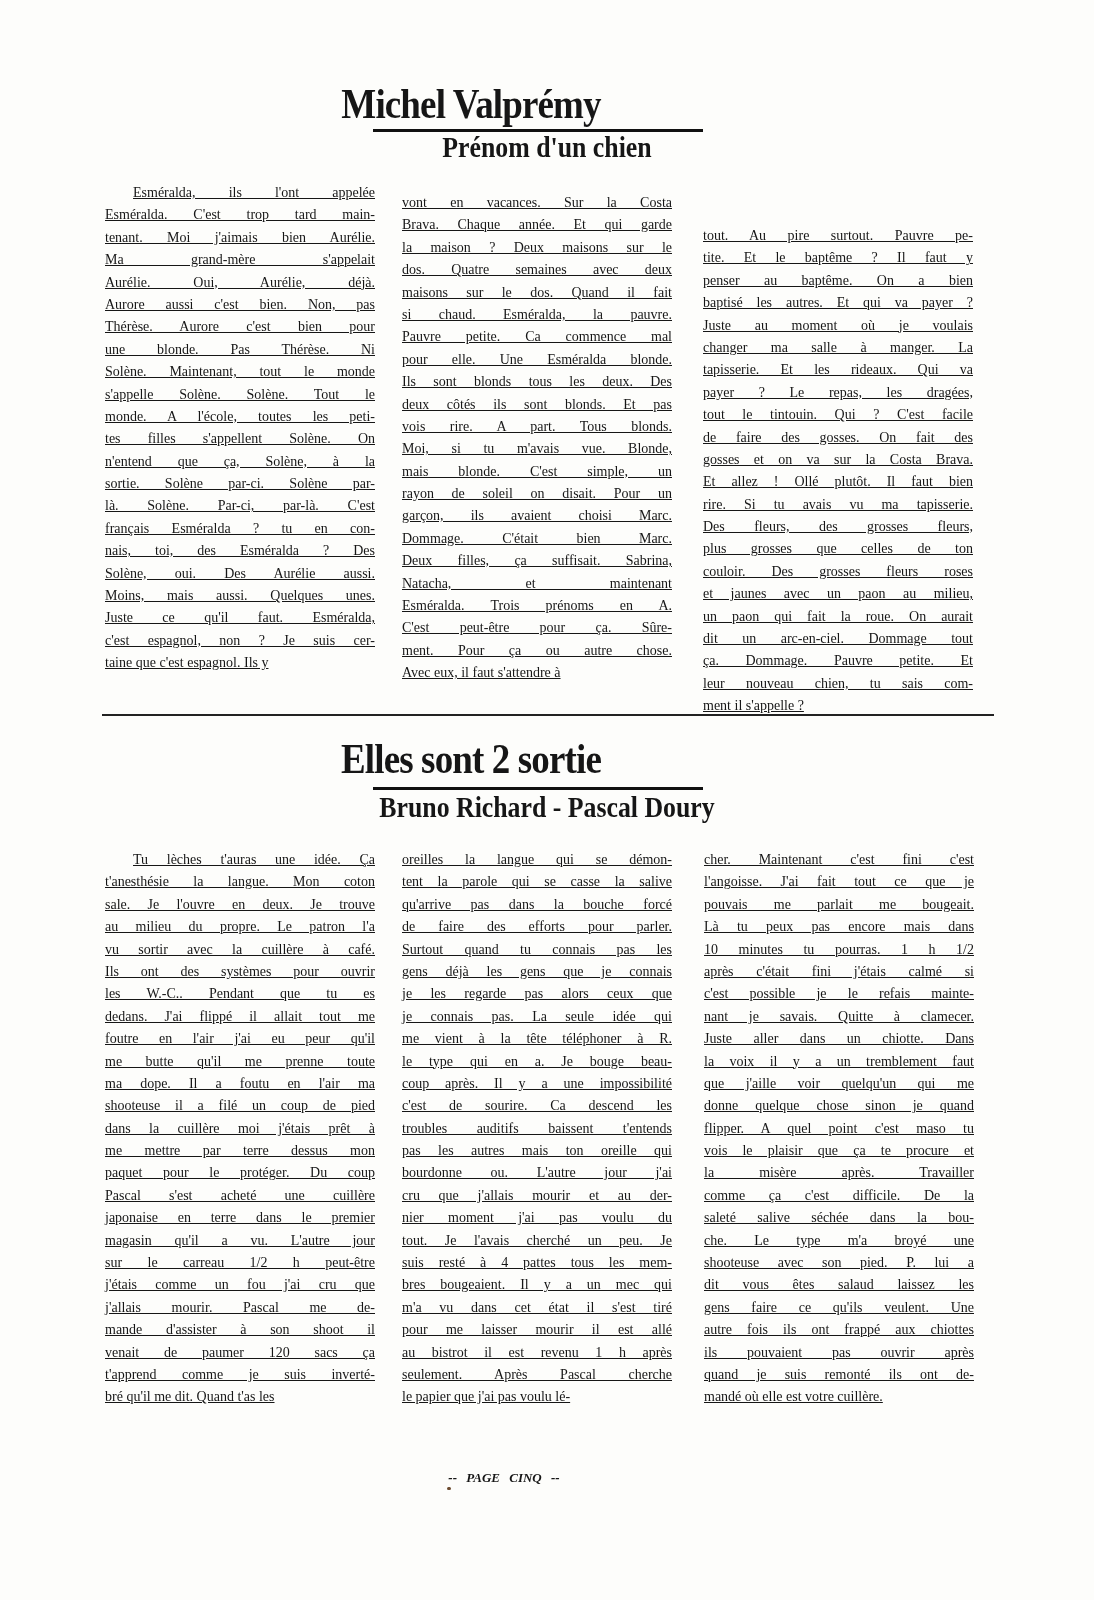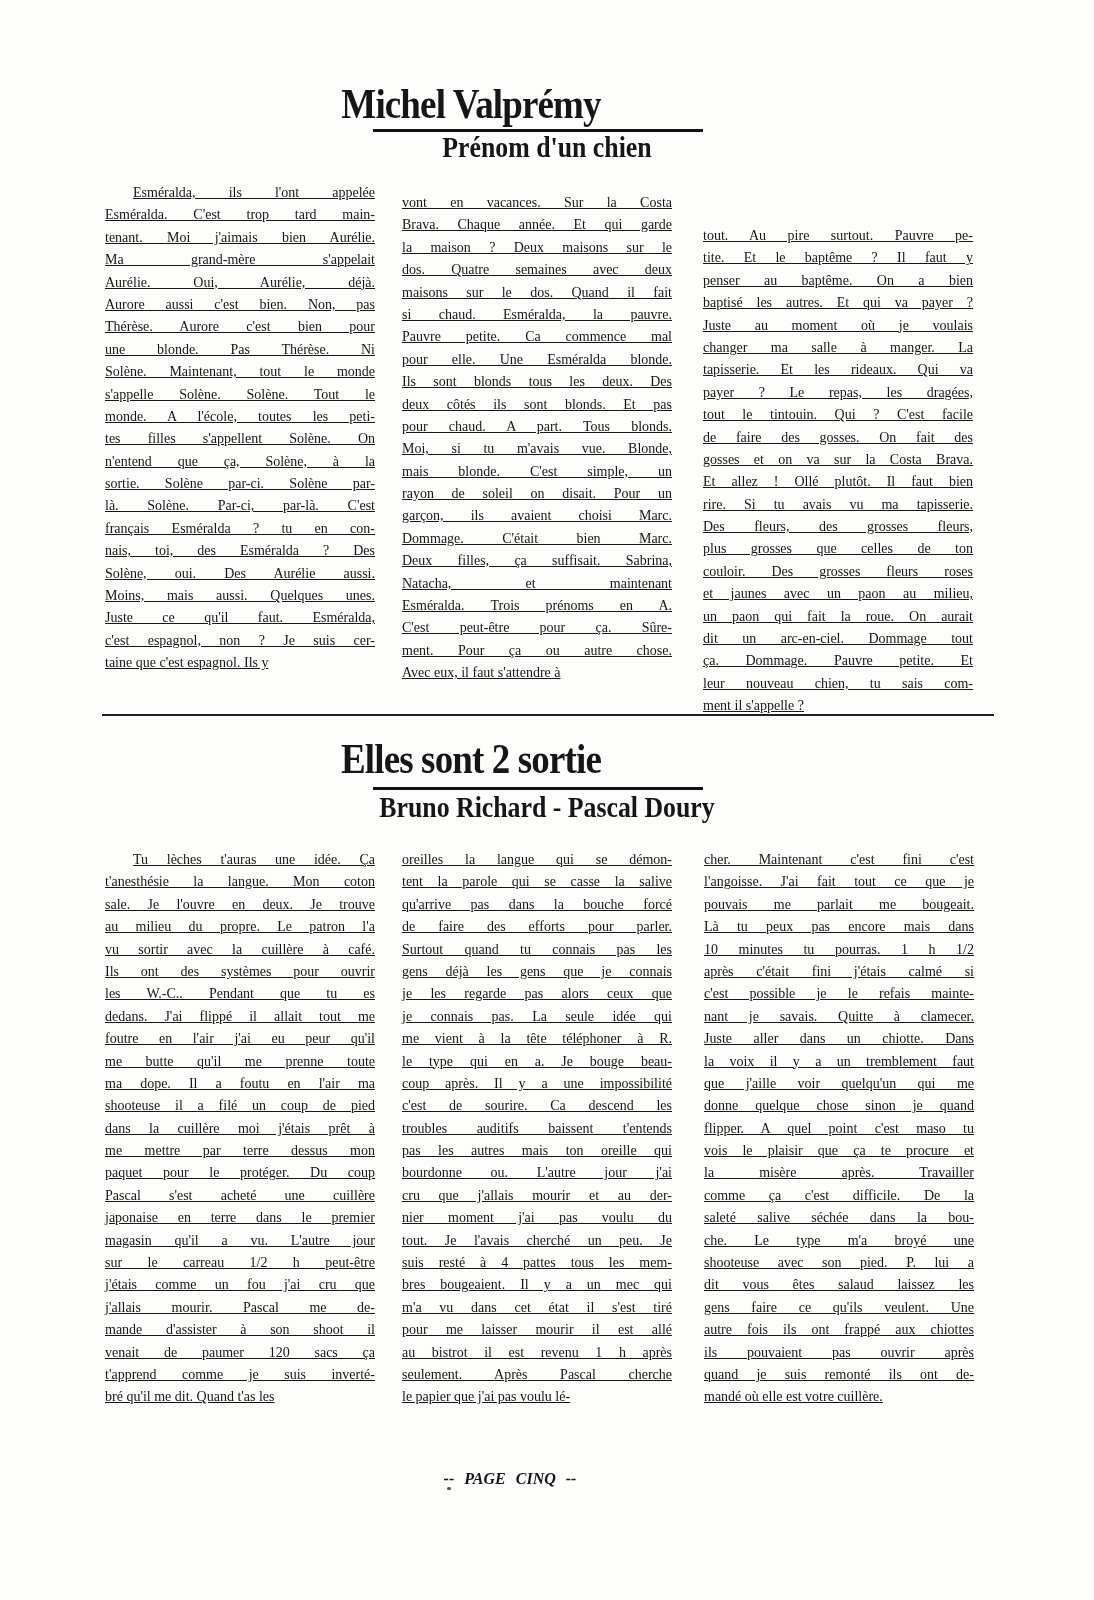--- a/index.html
+++ b/index.html
@@ -61,26 +61,26 @@
     .column .line.last { text-align-last: left; }
     .column .line.indent { padding-left: 28px; }
     .divider-long {
       position: absolute;
       left: 102px; width: 892px;
       height: 2px;
       background: #222;
     }
     .footer {
       position: absolute;
-      left: 8px; width: 1004px;
+      left: 2px; width: 1004px;
       top: 1470px;
       text-align: center;
       font-style: italic;
       font-weight: bold;
-      font-size: 16px;
+      font-size: 13px;
       word-spacing: 6px;
     }
     .speck {
       position: absolute;
       left: 447px; top: 1487px;
       width: 4px; height: 3px;
       border-radius: 2px;
       background: #6b4a2e;
     }
   </style>
@@ -121,21 +121,21 @@
     <span class="line">vont en vacances. Sur la Costa</span>
     <span class="line">Brava. Chaque année. Et qui garde</span>
     <span class="line">la maison ? Deux maisons sur le</span>
     <span class="line">dos. Quatre semaines avec deux</span>
     <span class="line">maisons sur le dos. Quand il fait</span>
     <span class="line">si chaud. Esméralda, la pauvre.</span>
     <span class="line">Pauvre petite. Ca commence mal</span>
     <span class="line">pour elle. Une Esméralda blonde.</span>
     <span class="line">Ils sont blonds tous les deux. Des</span>
     <span class="line">deux côtés ils sont blonds. Et pas</span>
-    <span class="line">pour chaud. A part. Tous blonds.</span>
+    <span class="line">vois rire. A part. Tous blonds.</span>
     <span class="line">Moi, si tu m'avais vue. Blonde,</span>
     <span class="line">mais blonde. C'est simple, un</span>
     <span class="line">rayon de soleil on disait. Pour un</span>
     <span class="line">garçon, ils avaient choisi Marc.</span>
     <span class="line">Dommage. C'était bien Marc.</span>
     <span class="line">Deux filles, ça suffisait. Sabrina,</span>
     <span class="line">Natacha, et maintenant</span>
     <span class="line">Esméralda. Trois prénoms en A.</span>
     <span class="line">C'est peut-être pour ça. Sûre-</span>
     <span class="line">ment. Pour ça ou autre chose.</span>

